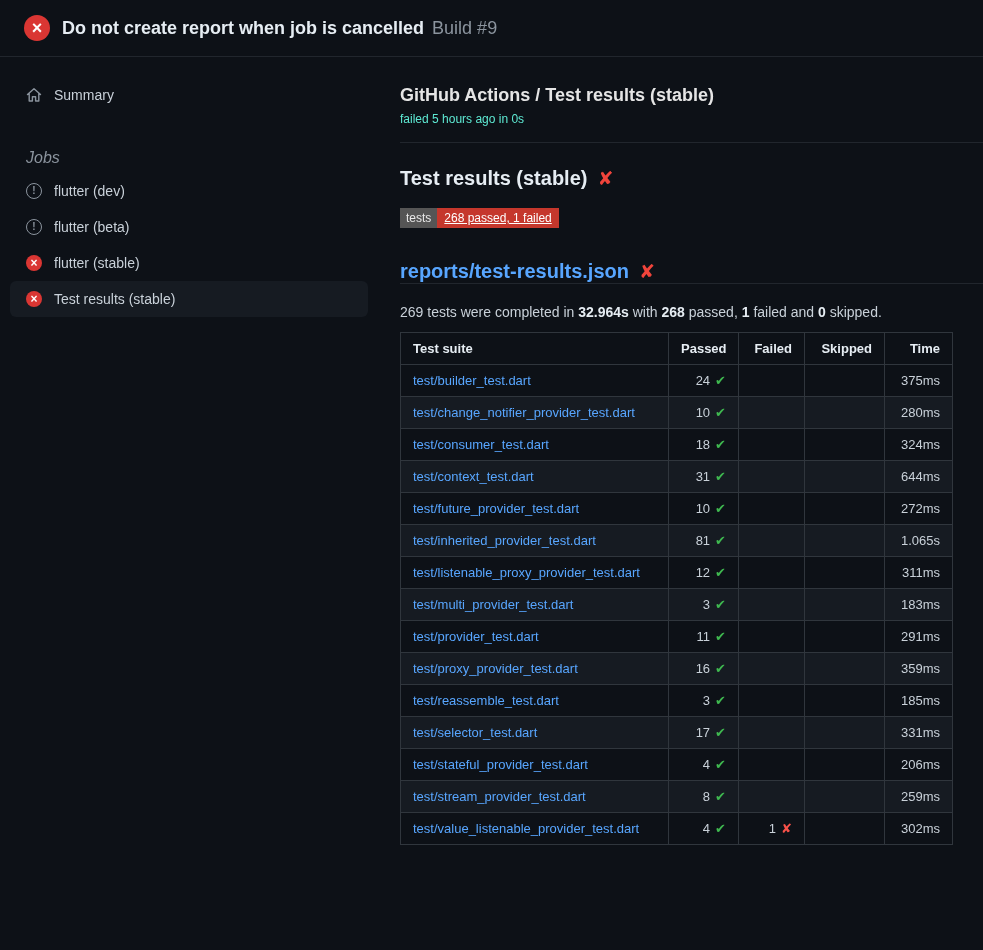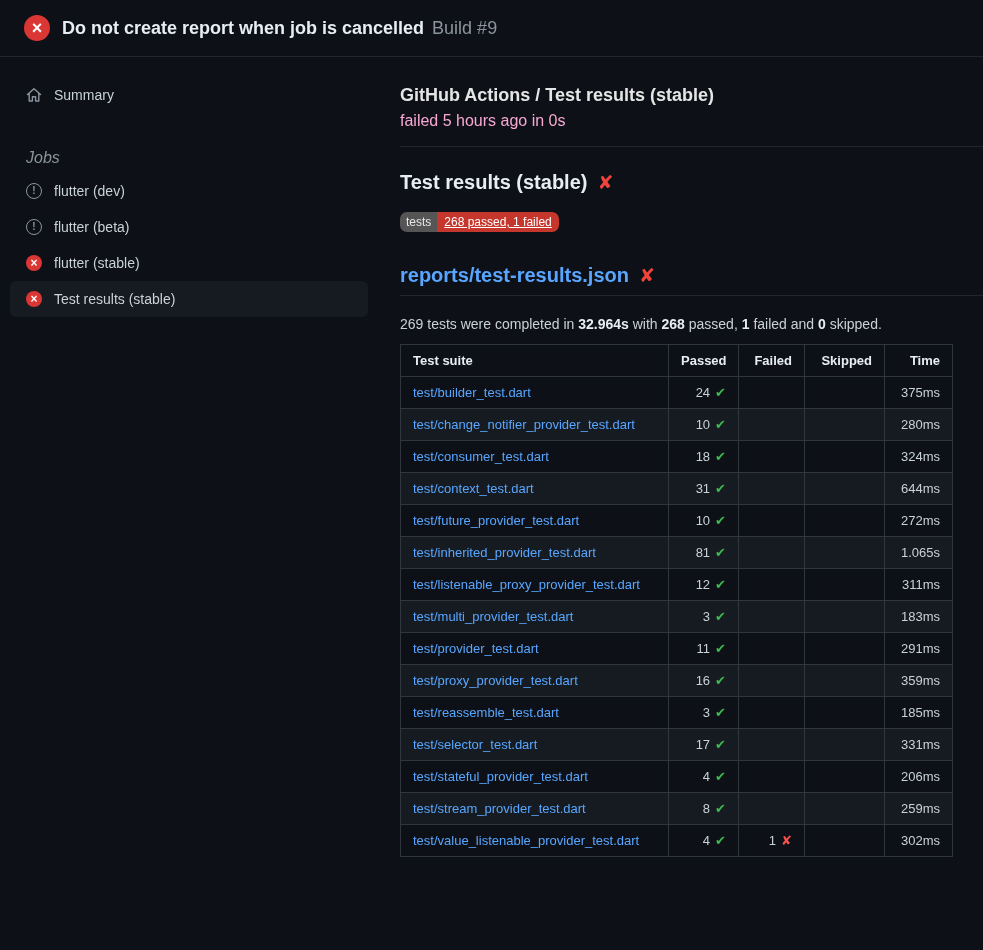--- a/index.html
+++ b/index.html
@@ -44,36 +44,36 @@
     display:flex; align-items:center; justify-content:center;
     flex:none; box-sizing:border-box; line-height:1;
   }
   .st-icon.neutral { border:1.5px solid #8b949e; color:#8b949e; font-size:10px; font-weight:700; }
   .st-icon.failed  { background:#da3633; color:#fff; font-size:12px; font-weight:700; }
   .home-svg { flex:none; }
 
   
   .main { flex:1; min-width:0; box-sizing:border-box; padding:28px 32px 0 16px; }
   .breadcrumb { font-size:18px; font-weight:700; color:#e5e5e5; }
-  .status-line { font-size:16px; color:#f9a8d4; margin-top:6px; }
+  .status-line { font-size:12px; color:#5eead4; margin-top:6px; }
   .run-divider { border:none; border-top:1px solid #21262d; margin:16px -32px 0 0; }
 
   .section-heading {
     display:flex; align-items:center; gap:10px;
     margin-top:24px; font-size:20px; font-weight:700; color:#e6edf3;
   }
   .cross-mark { color:#f0443b; font-size:19px; font-weight:700; line-height:1; }
 
-  .badge { display:inline-flex; margin-top:18px; font-size:12px; border-radius:7px; overflow:hidden; line-height:1; }
+  .badge { display:inline-flex; margin-top:18px; font-size:12px; border-radius:0; overflow:hidden; line-height:1; }
   .badge-label { background:#555555; color:#e8e8e8; padding:4px 6px; }
   .badge-value { background:#c5372c; color:#ffffff; padding:4px 7px;text-decoration:underline; }
 
   .report-heading {
     display:flex; align-items:center; gap:10px;
-    margin:32px -32px 0 0; padding-bottom:8px;
+    margin:32px -32px 0 0; padding-bottom:0;
     border-bottom:1px solid #21262d;
   }
   .report-heading a { font-size:20px; font-weight:700; color:#58a6ff; text-decoration:none; }
 
   .summary-line { font-size:14px; color:#c9d1d9; margin-top:20px; }
   .summary-line b { color:#e6edf3; }
 
   table.results {
     border-collapse:collapse; margin-top:12px;
     table-layout:fixed; width:552px; font-size:13px;

